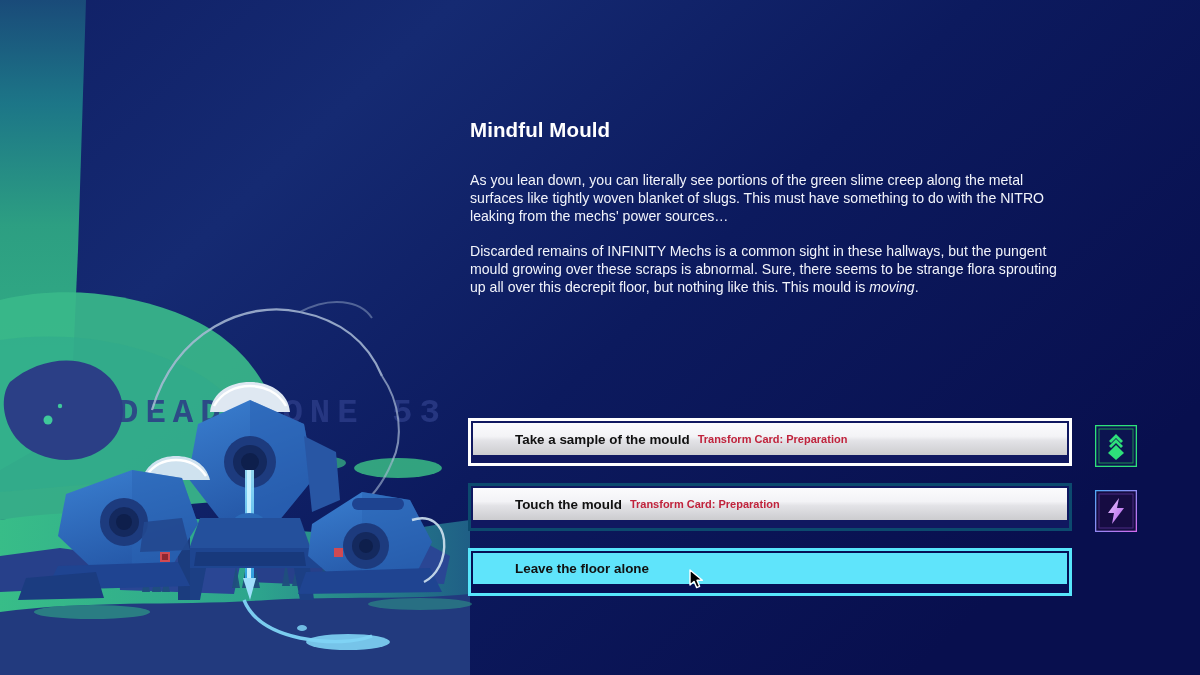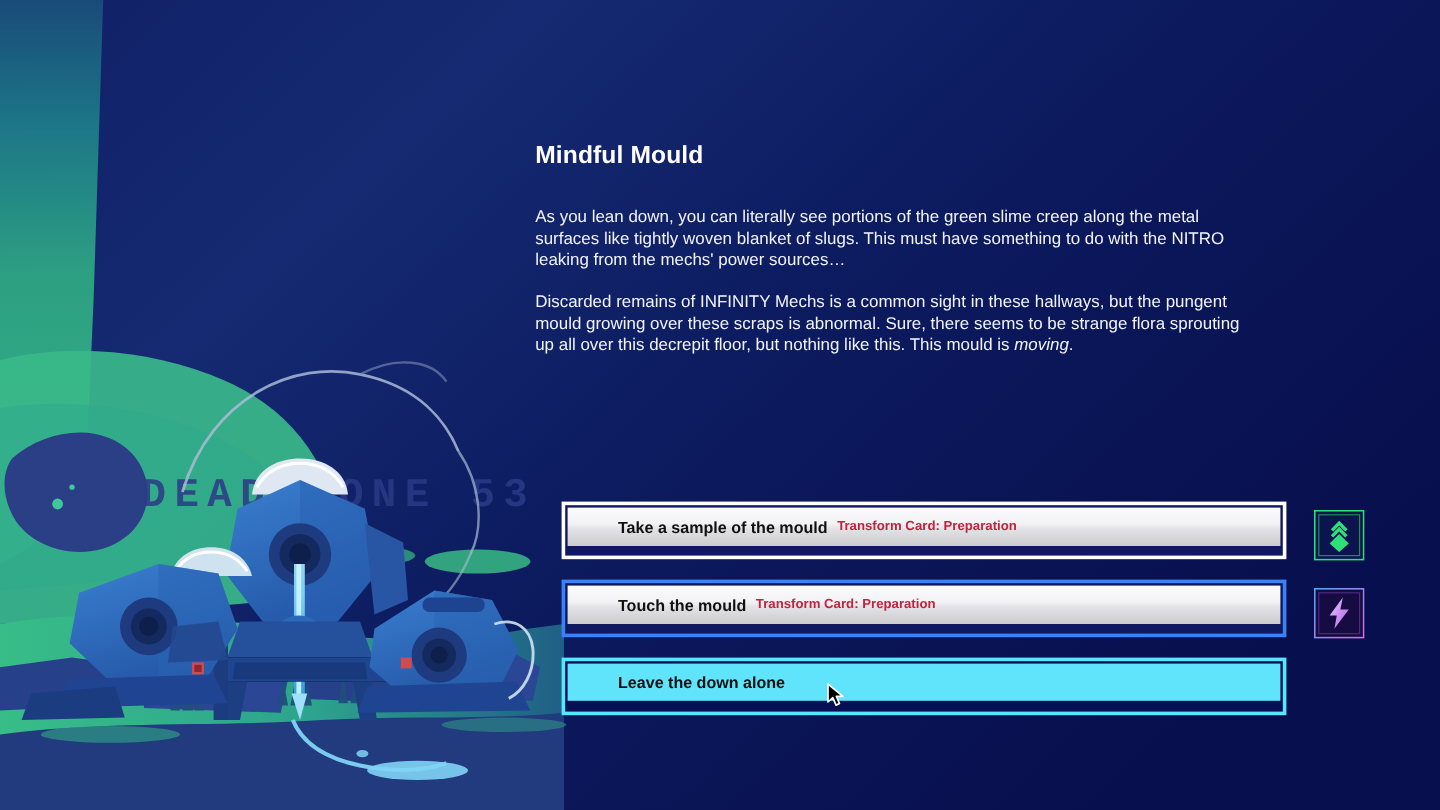--- a/index.html
+++ b/index.html
@@ -10,21 +10,21 @@
     position:relative;
   }
 
   
   #scene{ position:absolute; inset:0; }
   #scene svg{ display:block; width:1200px; height:675px; }
 
   
   #panel{
     position:absolute;
-    left:446px; top:118px; width:605px;
+    left:470px; top:118px; width:605px;
   }
   #story-title{
     color:#ffffff;
     font-size:20.5px;
     font-weight:bold;
     letter-spacing:.1px;
     margin-bottom:30px;
   }
   .para{
     color:#f2f4fb;
@@ -41,21 +41,21 @@
   }
   .choice{
     position:relative;
     height:48px;
     margin-bottom:17px;
     padding:3px;
     background:#ffffff;
     display:block;
     text-align:right;
   }
-  .choice.teal{ background:#3b82f6; }
+  .choice.teal{ background:#0c4a6e; }
   .choice.hot { background:#57e6fb; padding:3px; }
 
   .choice-inner{
     position:relative;
     height:100%;
     background:#101860;
     padding:2px 2px 8px 2px;
   }
   .choice.hot .choice-inner{ background:#061055; padding:2px 2px 9px 2px; }
 
@@ -273,21 +273,21 @@
       <div class="choice-face">
         <span class="choice-label">Touch the mould</span>
         <span class="choice-effect">Transform Card: Preparation</span>
       </div>
     </div>
   </div>
 
   <div class="choice hot">
     <div class="choice-inner">
       <div class="choice-face">
-        <span class="choice-label">Leave the down alone</span>
+        <span class="choice-label">Leave the floor alone</span>
         <span class="choice-effect"></span>
       </div>
     </div>
   </div>
 
 </div>
 
 <div class="badge" id="badge-card">
   <svg viewBox="0 0 42 42" xmlns="http://www.w3.org/2000/svg">
     <rect x="0.5" y="0.5" width="41" height="41" fill="#0c1450" stroke="#2ee07a" stroke-width="1.6"></rect>

